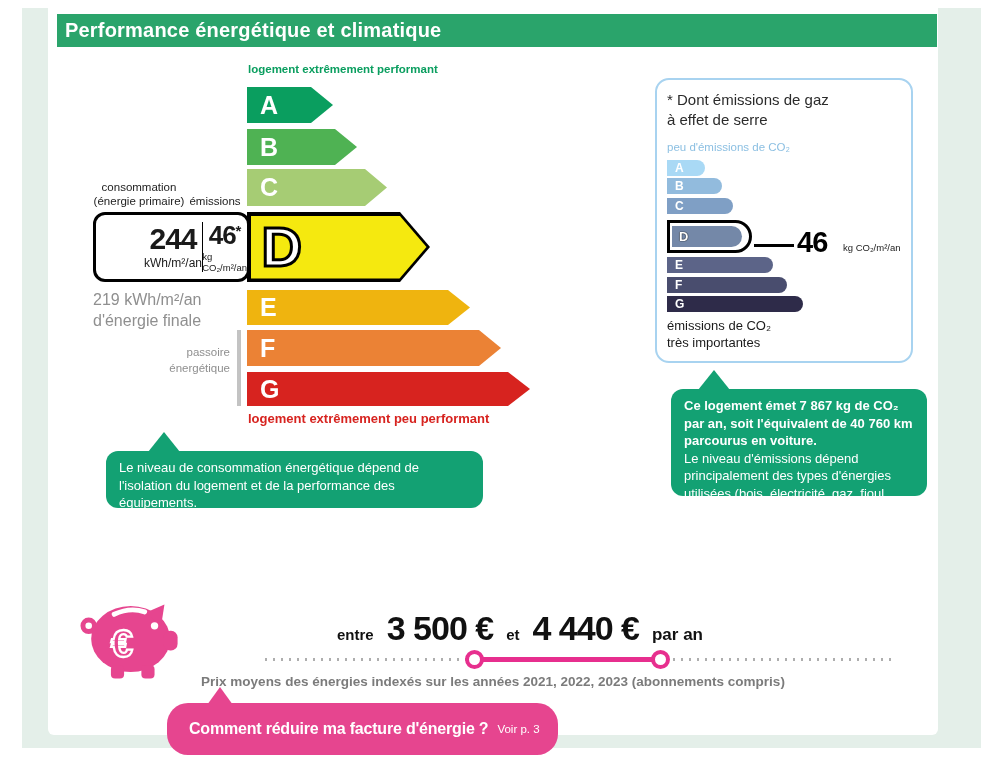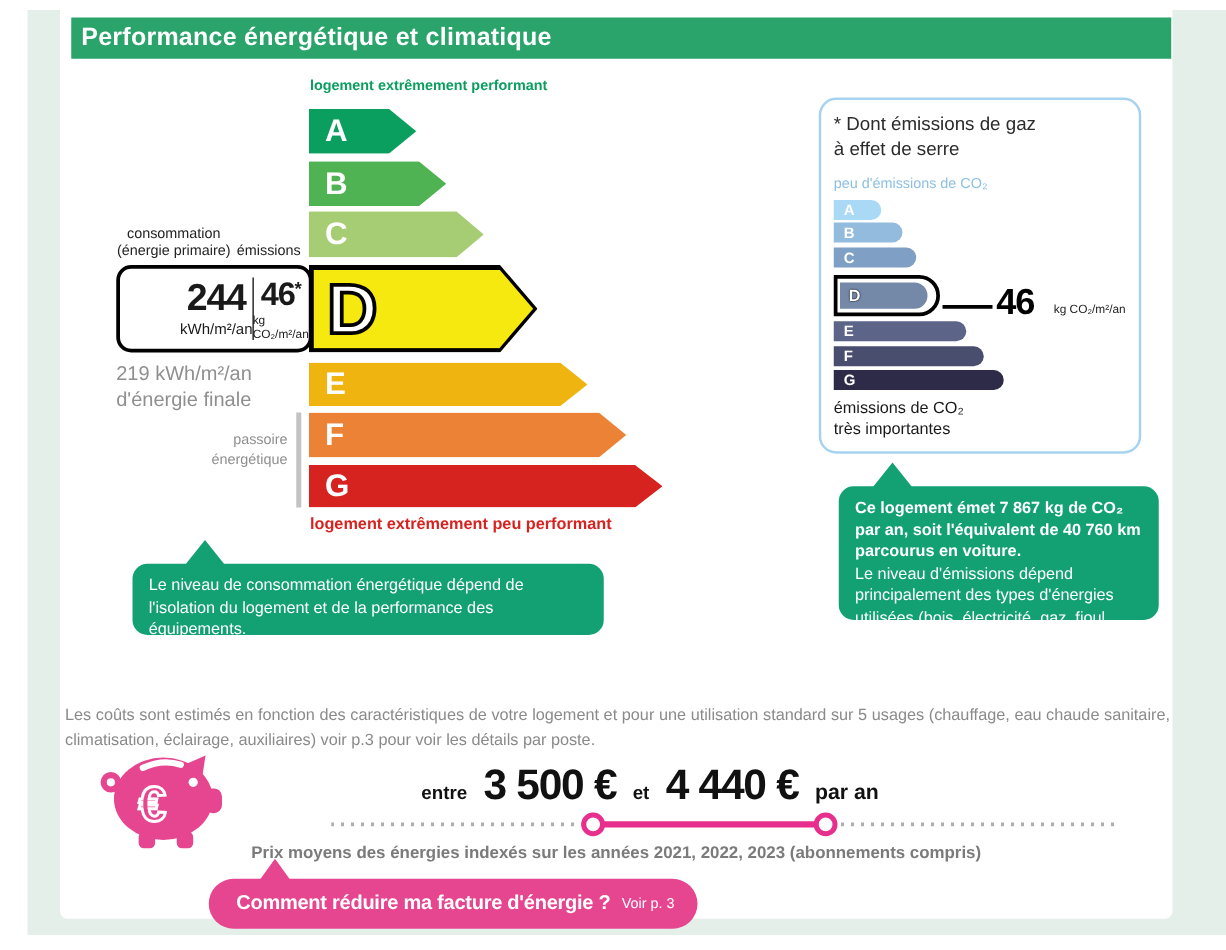--- a/index.html
+++ b/index.html
@@ -76,21 +76,21 @@
   .cost-suffix{font-size:17px;font-weight:bold;}
   .dots{position:absolute;left:265px;top:658px;width:628px;height:3px;
         background:repeating-linear-gradient(to right,#aeaeae 0 2.5px,transparent 2.5px 8px);}
   .range-line{position:absolute;left:474px;top:657px;width:186px;height:4.5px;}
   .knob{position:absolute;top:650px;width:19px;height:19px;border-radius:50%;background:#fff;
         border:4.5px solid #e72f8e;box-sizing:border-box;z-index:2;}
   .price-note{position:absolute;left:48px;top:674px;width:890px;text-align:center;
               font-size:13.5px;font-weight:bold;color:#7b7b7b;}
   .pink-tri{position:absolute;left:207px;top:687px;width:0;height:0;border-left:13px solid transparent;
             border-right:13px solid transparent;border-bottom:18px solid #e6458f;}
-  .bubble{position:absolute;left:167px;top:703px;width:391px;height:40px;border-radius:21px;
+  .bubble{position:absolute;left:167px;top:703px;width:391px;height:52px;border-radius:21px;
           display:flex;align-items:center;padding-left:22px;gap:9px;color:#fff;box-sizing:border-box;}
   .bubble-q{font-size:16px;font-weight:bold;letter-spacing:-.2px;}
   .bubble-ref{font-size:11.5px;}
   .piggy{position:absolute;left:78px;top:596px;width:107px;height:86px;}
 </style>
 </head>
 <body>
 
 <div class="page">
   <div class="bg-band"></div>
@@ -151,21 +151,20 @@
   <div class="co2-unit">kg CO₂/m²/an</div>
   <div class="co2-high">émissions de CO₂
 très importantes</div>
 
   <div class="tri" style="left: 698px; top: 370px; border-bottom-color: rgb(19, 161, 115);"></div>
   <div class="callout" id="callout-right" style="left: 671px; top: 389px; width: 256px; height: 107px; background: rgb(19, 161, 115);">
     <div style="font-weight:bold">Ce logement émet 7 867 kg de CO₂ par an, soit l'équivalent de 40 760 km parcourus en voiture.</div>
     <div>Le niveau d'émissions dépend principalement des types d'énergies utilisées (bois, électricité, gaz, fioul, etc.)</div>
   </div>
 
-  <div class="desc">Les coûts sont estimés en fonction des caractéristiques de votre logement et pour une utilisation standard sur 5 usages (chauffage, eau chaude sanitaire, climatisation, éclairage, auxiliaires) voir p.3 pour voir les détails par poste.</div>
 
   <svg class="piggy" id="piggy" viewBox="0 0 130 104" style="color: rgb(230, 69, 143);">
     <circle cx="13" cy="36" r="7" fill="none" stroke="currentColor" stroke-width="6"></circle>
     <ellipse cx="64" cy="52" rx="48" ry="40" fill="currentColor"></ellipse>
     <path d="M 82 20 L 105 10 L 101 36 Z" fill="currentColor"></path>
     <rect x="104" y="42" width="17" height="24" rx="8" fill="currentColor"></rect>
     <rect x="40" y="84" width="16" height="16" rx="5" fill="currentColor"></rect>
     <rect x="77" y="84" width="16" height="16" rx="5" fill="currentColor"></rect>
     <circle cx="93" cy="36" r="4.5" fill="#fff"></circle>
     <path d="M 44 22 Q 63 13 81 19" fill="none" stroke="#fff" stroke-width="6" stroke-linecap="round"></path>

